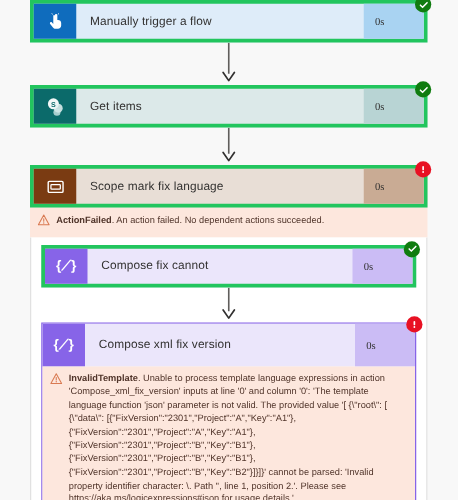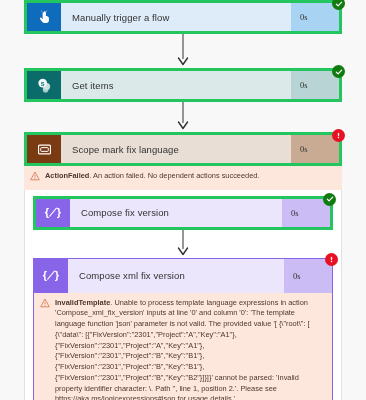--- a/index.html
+++ b/index.html
@@ -204,21 +204,21 @@
         <span class="err-text"><b>ActionFailed</b><span>. An action failed. No dependent actions succeeded.</span></span>
       </div>
 
       <div class="scope-body">
 
         <div class="nested">
           <div class="card" id="card-compose1" style="background: rgb(235, 230, 251);">
             <div class="icon" id="icon-compose1" style="background: rgb(135, 100, 232);">
               <span>{⟋}</span>
             </div>
-            <div class="title">Compose fix version</div>
+            <div class="title">Compose fix cannot</div>
             <div class="duration" id="dur-compose1" style="background: rgb(203, 188, 245);">0s</div>
             <div class="badge succeeded">
               <svg width="8" height="8" viewBox="0 0 12 12" aria-hidden="true">
                 <path d="M2 6.2 4.6 8.8 10 3.2" fill="none" stroke="#ffffff" stroke-width="1.8" stroke-linecap="round" stroke-linejoin="round"></path>
               </svg>
             </div>
           </div>
         </div>
 
         <div class="connector">

